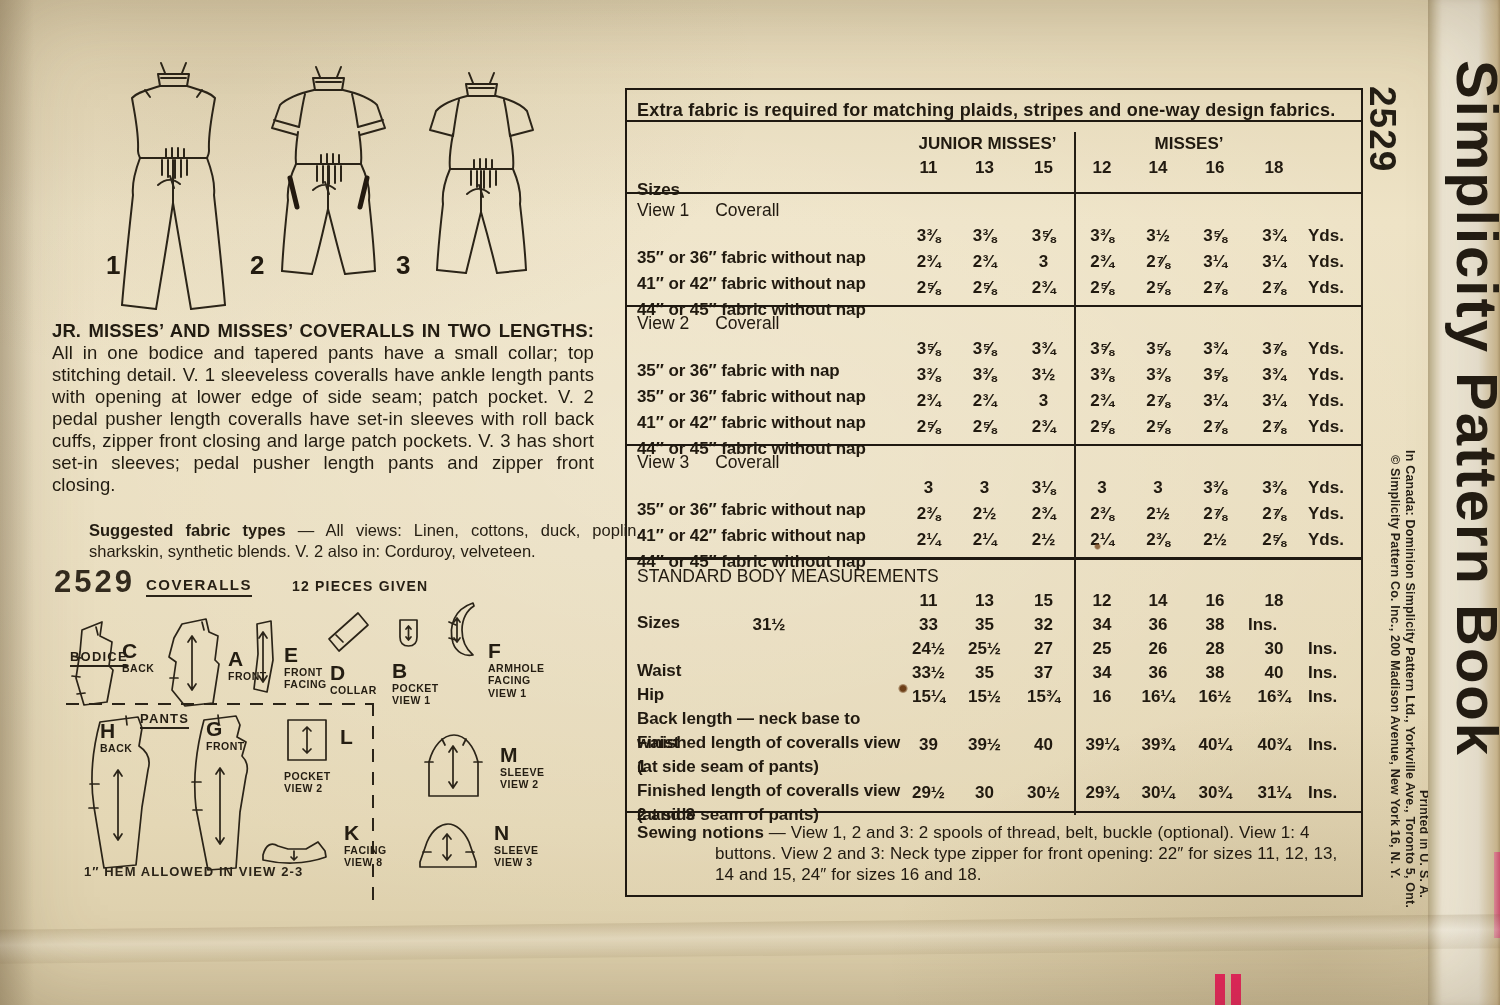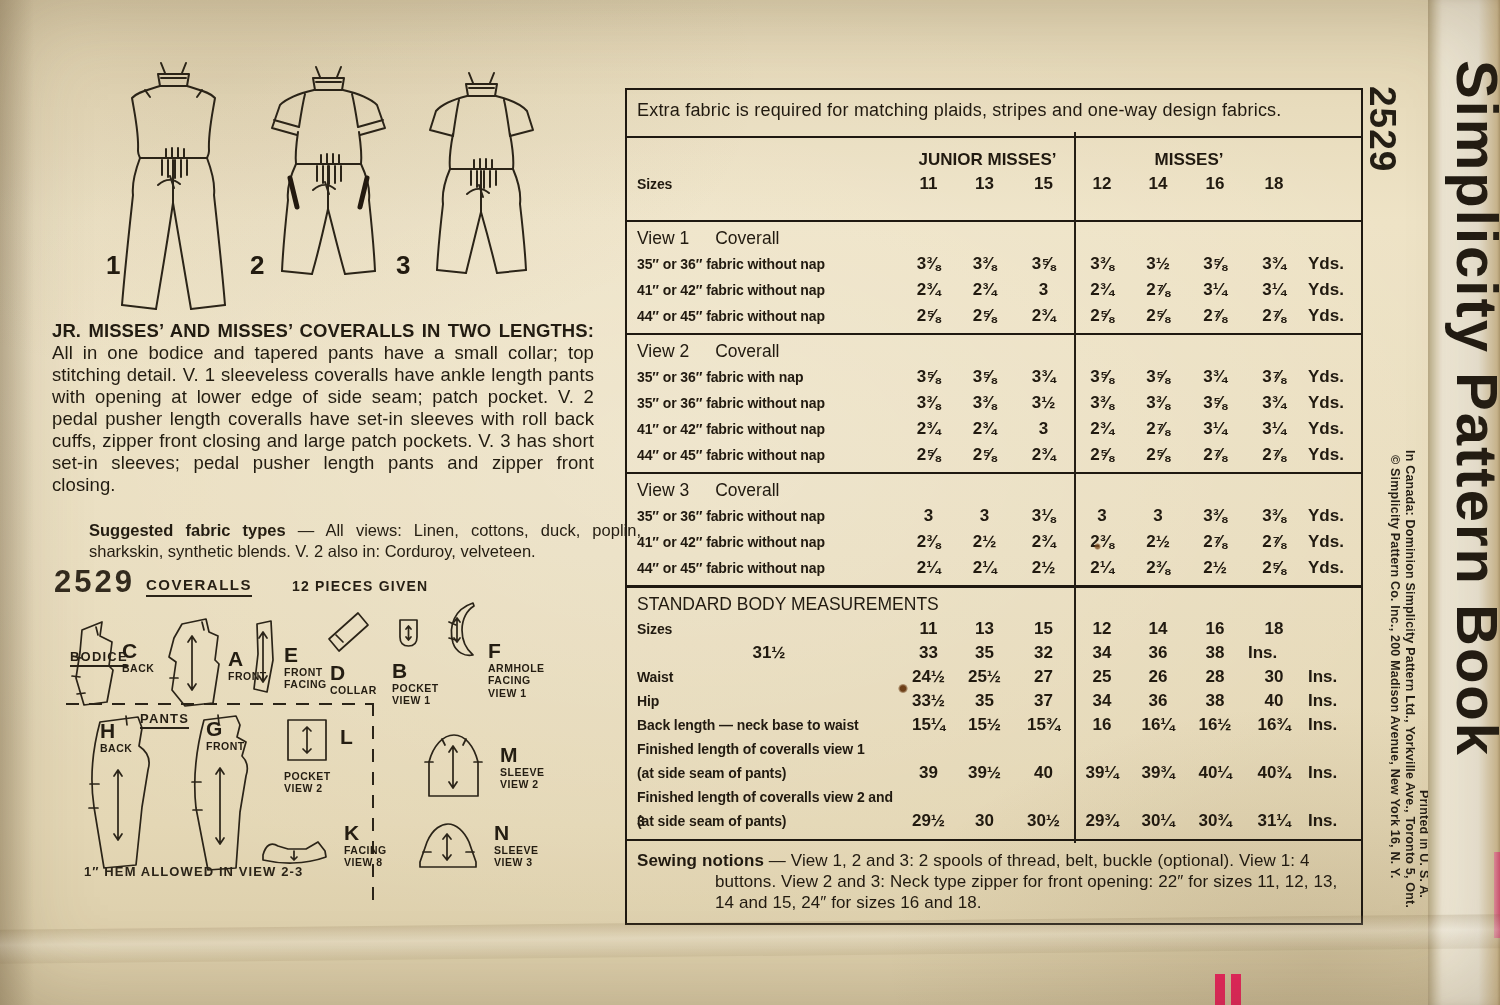--- a/index.html
+++ b/index.html
@@ -53,28 +53,28 @@
     background:repeating-linear-gradient(90deg,#2b2418 0 13px,transparent 13px 23px); }
   .dash-v { left:372px; top:703px; width:2px; height:200px;
     background:repeating-linear-gradient(180deg,#2b2418 0 13px,transparent 13px 23px); }
 
   
   .tbox {
     left:625px; top:88px; width:738px;
     border:2.5px solid #1f1911;
     color:#211a10;
   }
-  .notice { height:48px; line-height:40px; padding-left:10px; font-size:18px; letter-spacing:.2px; border-bottom:2px solid #1f1911; font-weight:400; }
+  .notice { height:32px; line-height:40px; padding-left:10px; font-size:18px; letter-spacing:.2px; border-bottom:2px solid #1f1911; font-weight:700; }
   .grid9 { display:grid; grid-template-columns:264px 55px 57px 61px 56px 56px 58px 60px 1fr; }
-  .thead { padding:12px 8px 24px 10px; border-bottom:2px solid #1f1911; }
+  .thead { padding:12px 8px 12px 10px; border-bottom:2px solid #1f1911; }
   .grp-row { height:20px; line-height:20px; }
   .grp { font-size:17px; font-weight:700; text-align:center; }
   .g1 { grid-column:2/5; } .g2 { grid-column:5/9; }
   .sizes-row { height:26px; line-height:28px; }
-  .tlabel { font-size:14px; font-weight:700; letter-spacing:-.1px; }
+  .tlabel { font-size:17px; font-weight:700; letter-spacing:-.1px;margin-top:22px; }
   .tcell { font-size:17px; font-weight:700; text-align:center; }
   .tunit { font-size:17px; font-weight:700; text-align:left; padding-left:4px; }
   .sec { padding:2px 8px 4px 10px; border-bottom:2px solid #1f1911; }
   .sec.thick { border-bottom:3px solid #1f1911; }
   .sec-title { height:27px; line-height:29px; font-size:17.5px; font-weight:400; }
   .sec-title .gap { display:inline-block; width:26px; }
   .sec .trow { height:26px; line-height:26px; }
   .meas { padding:2px 8px 6px 10px; border-bottom:2px solid #1f1911; }
   .meas .trow { height:24px; line-height:24px; }
   .notions { padding:9px 16px 10px 10px; font-size:17px; line-height:21px; }

